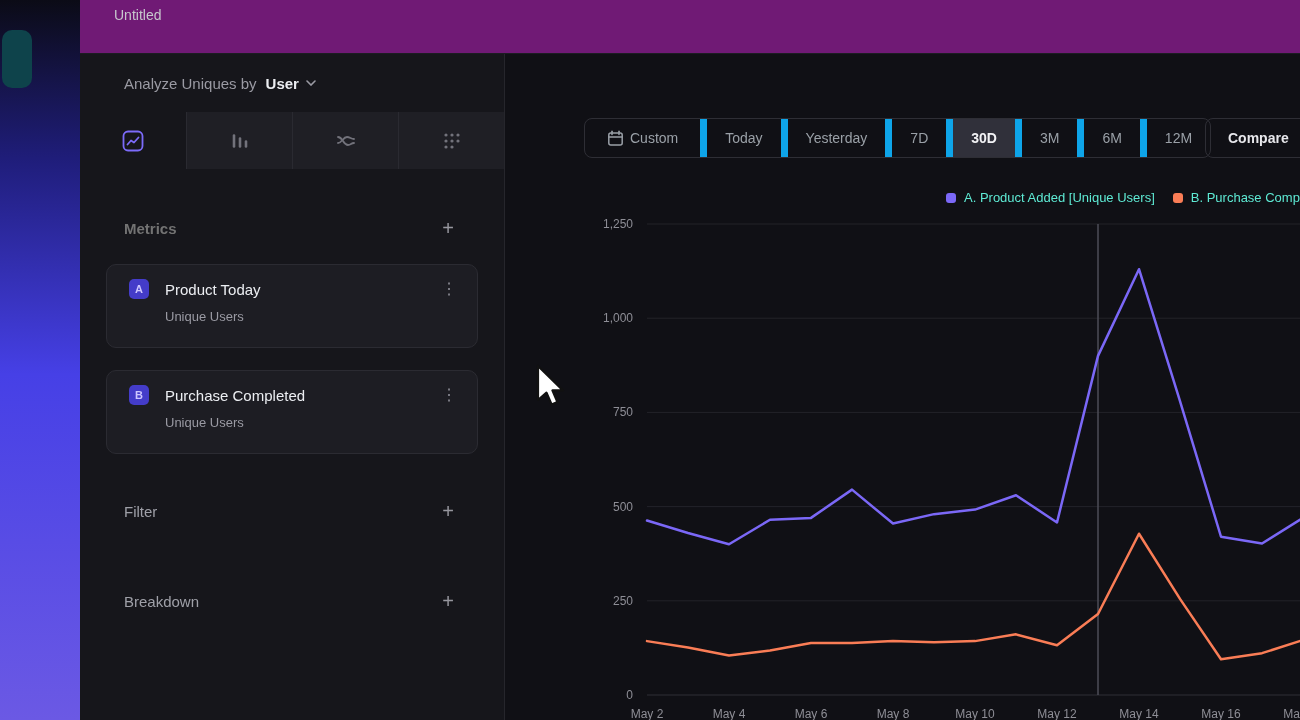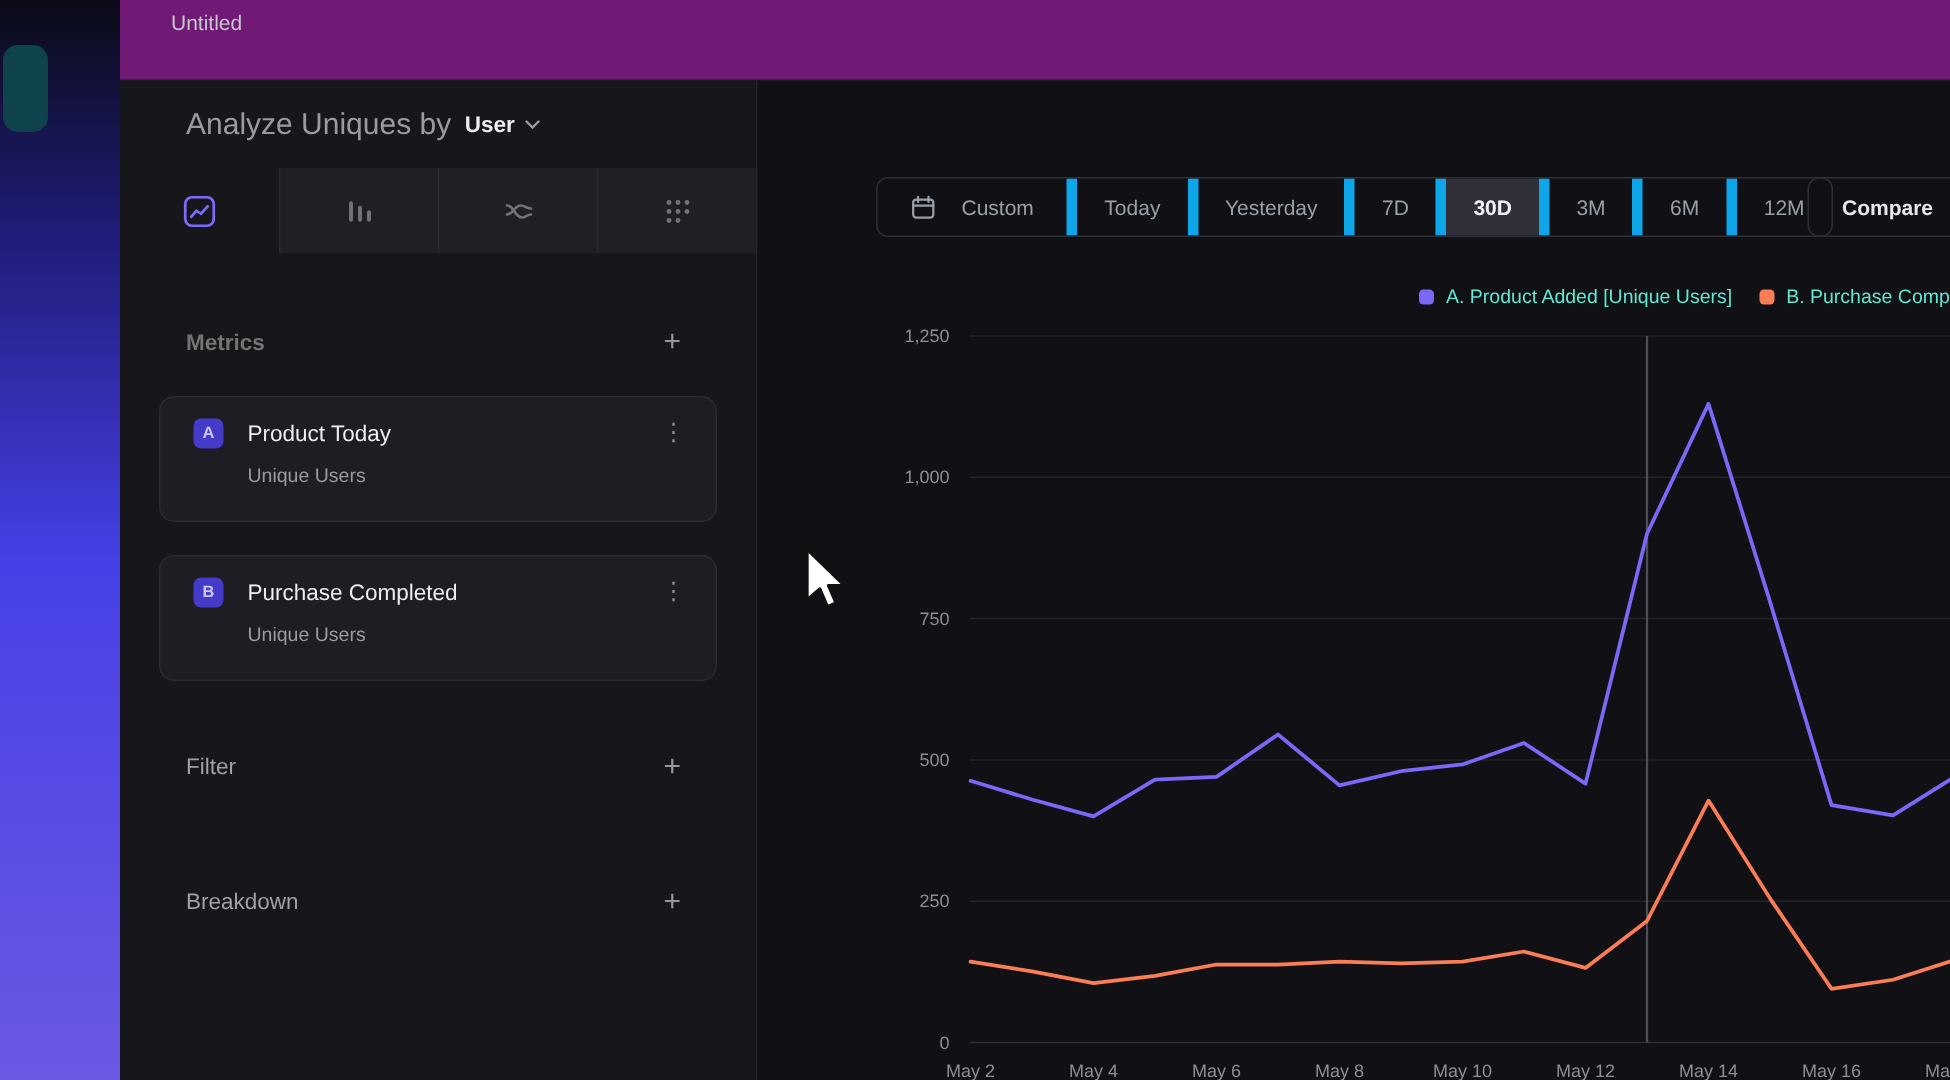--- a/index.html
+++ b/index.html
@@ -12,21 +12,21 @@
     background:linear-gradient(180deg,#0b0b16 0%,#1f1d7a 22%,#4640e6 52%,#6b59e4 100%); }
   .logo { position:absolute; left:2px; top:30px; width:30px; height:58px; border-radius:10px; background:#0e434b; cursor:pointer; }
 
   
   .topbar { position:absolute; left:80px; top:0; width:1220px; height:54px; background:#701a75; border-bottom:1px solid #1c1c22; }
   .topbar .title { position:absolute; left:34px; top:7px; font-size:14px; color:#c7c7cd; cursor:text; }
 
   
   .sidebar { position:absolute; left:80px; top:54px; width:425px; height:666px; background:#16161b; border-right:1px solid #26262c; }
   .analyze-row { height:58px; display:flex; align-items:center; padding-left:44px; gap:9px; }
-  .analyze-prefix { font-size:20px; color:#9a9aa3; }
+  .analyze-prefix { font-size:15px; color:#9a9aa3; }
   .analyze-value { display:inline-flex; align-items:center; gap:7px; font-size:15px; font-weight:600; color:#eceef2; cursor:pointer; }
 
   .tabs { height:57px; display:flex; }
   .tab { flex:1; display:flex; align-items:center; justify-content:center; cursor:pointer; }
   .tab-group { flex:3; display:flex; background:#1f1f25; }
   .tab-group .tab { border-left:1px solid #2a2a31; }
 
   .section-row { display:flex; align-items:center; justify-content:space-between; padding:0 50px 0 44px; height:30px; }
   .section-row.metrics { margin-top:44px; }
   .section-row.metrics .section-label { color:#737373; font-weight:700; }
@@ -44,21 +44,21 @@
   .section-row.filter { margin-top:42px; }
   .section-row.breakdown { margin-top:60px; }
 
   
   .main { position:absolute; left:505px; top:54px; width:795px; height:666px; background:#101015; }
 
   .toolbar { position:absolute; left:79px; top:64px; height:40px; display:flex; }
   .range-group { display:flex; border:1px solid #2e2e35; border-radius:8px; overflow:hidden; }
   .range-cell { display:flex; align-items:center; padding:0 18px; font-size:14px; color:#9aa0a7; cursor:pointer; white-space:nowrap; border-left:7px solid #0ea5e9; }
   .range-cell:first-child { border-left:none; }
-  .range-cell.custom { gap:17px; padding:0 22px;align-items:center; }
+  .range-cell.custom { gap:6px; padding:0 22px;align-items:center; }
   .range-cell.active { background:#30303a; color:#f2f2f5; font-weight:600; }
   .compare-btn { position:absolute; left:700px; top:64px; height:40px; width:130px; border:1px solid #2e2e35; border-radius:8px; background:transparent; display:flex; align-items:center; padding:0 22px; font-size:14px; font-weight:600; color:#e8e8ec; cursor:pointer; }
 
   .legend { position:absolute; left:441px; top:136px; display:flex; gap:18px; white-space:nowrap; }
   .legend-item { display:flex; align-items:center; gap:8px; font-size:13px; color:#5eead4; }
   .swatch { width:10px; height:10px; border-radius:3px; }
 
   #chart-svg { position:absolute; left:0; top:160px; }
   #chart-svg text { font-family:"Liberation Sans", sans-serif; }
 

